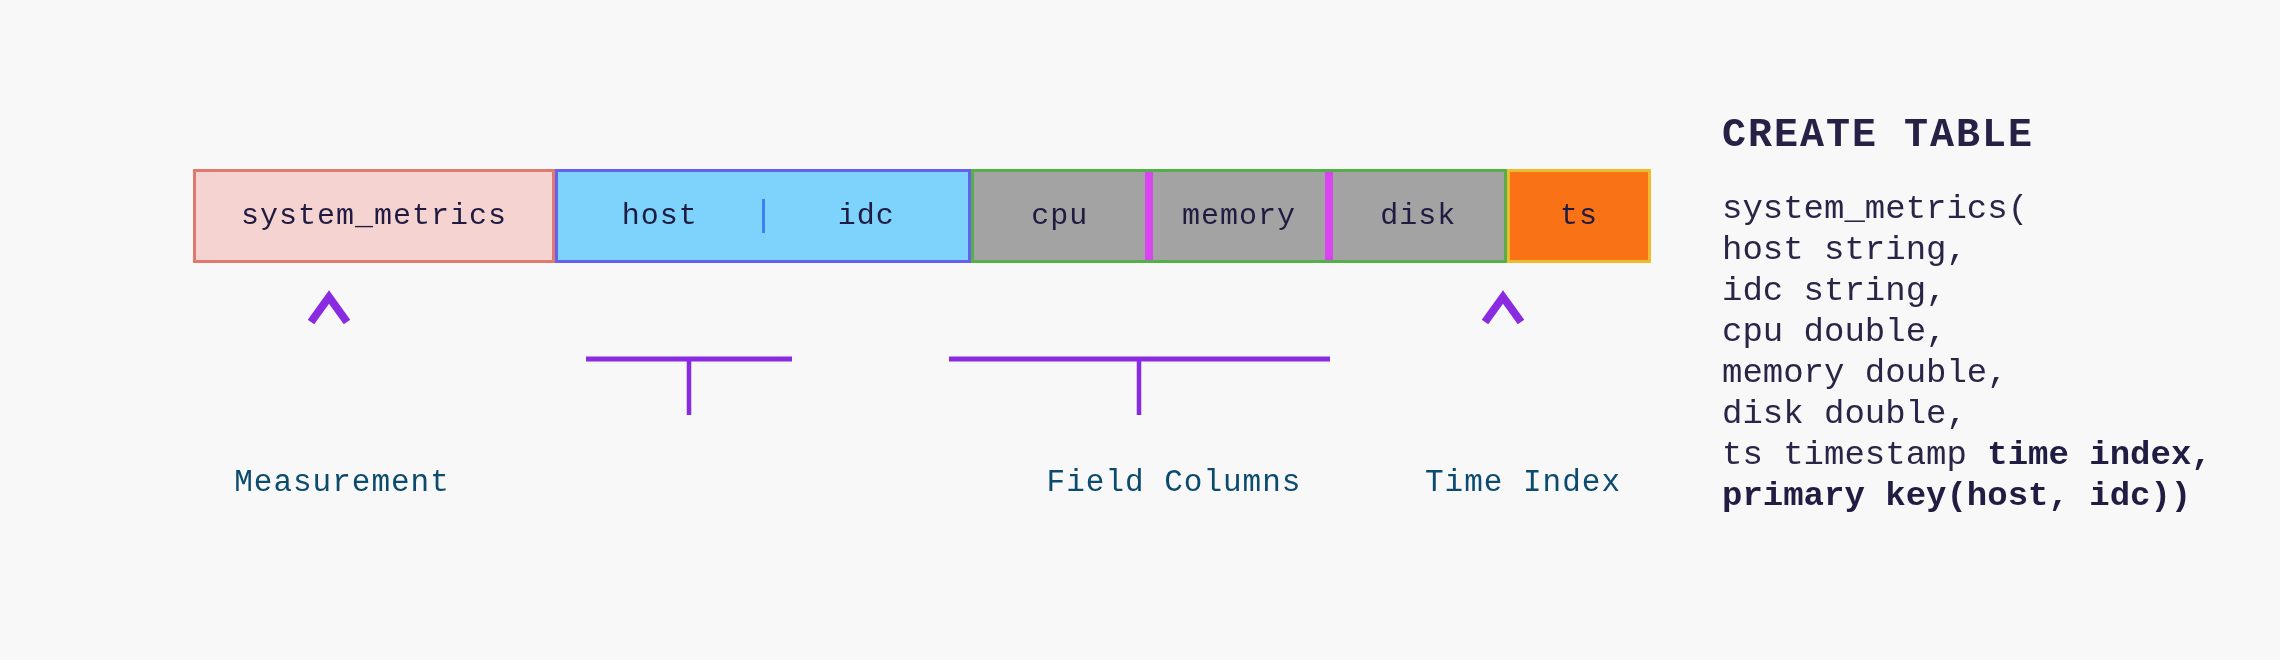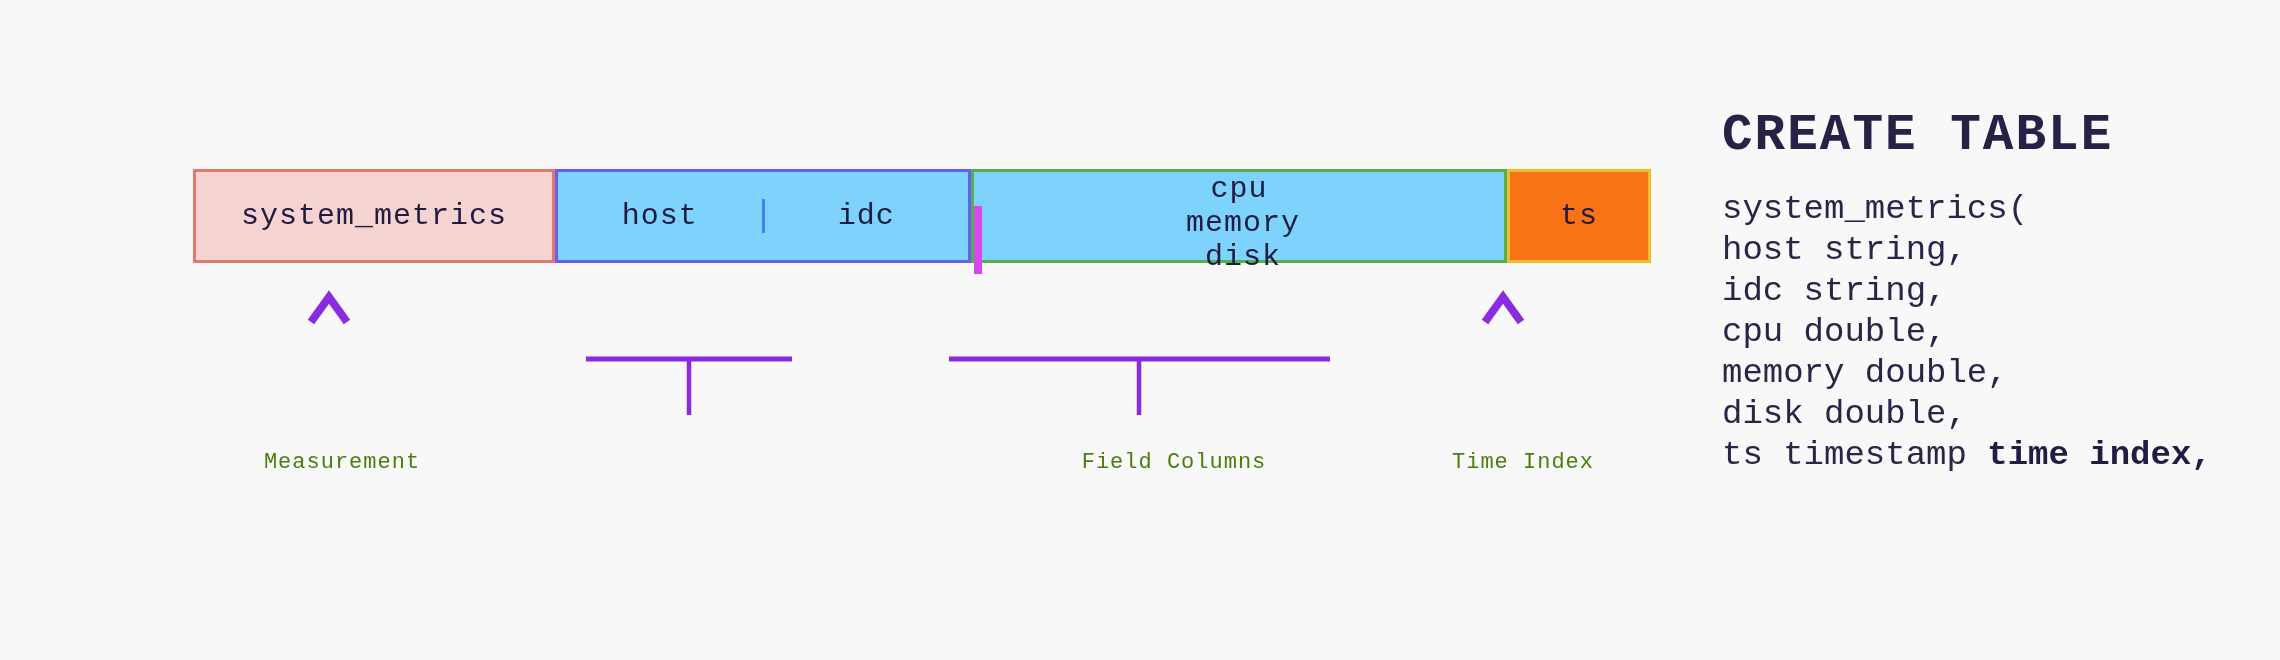--- a/index.html
+++ b/index.html
@@ -11,45 +11,45 @@
     color:#211c42;
     position:relative;
   }
   .stage{position:absolute;left:0;top:0;width:2280px;height:660px;}
 
   
   .row{position:absolute;top:169px;left:157px;height:94px;display:flex;padding-left:36px;}
   .group{display:flex;box-sizing:border-box;border-style:solid;border-width:3px;height:94px;}
   .g-measurement{width:362px;background:#f5d3d0;border-color:#e07a6e;}
   .g-tag{width:416px;background:#7dd3fc;border-color:#6462ec;align-items:center;}
-  .g-field{width:536px;background:#7dd3fc;border-color:#55b04c;flex-direction:column;}
+  .g-field{width:536px;background:#a3a3a3;border-color:#55b04c;}
   .g-time{width:144px;background:#f97316;border-color:#eebb2d;text-align:right;}
   .cell{flex:1;display:flex;align-items:center;justify-content:center;
         font-size:30px;letter-spacing:1px;color:#201b40;box-sizing:border-box;}
   .g-tag .cell + .cell{border-left:3px solid #3b82f6;}
   .g-field .cell + .cell{border-left:8px solid #d946ef;}
 
   
   .anno{position:absolute;}
   .a-measure{left:304px;top:289px;}
   .a-time{left:1478px;top:289px;}
   .a-tag{left:579px;top:293px;}
   .a-field{left:942px;top:293px;}
 
   
-  .lbl{position:absolute;top:450px;transform:translateX(-50%);
-       font-size:22px;letter-spacing:1px;color:#4d7c0f;white-space:nowrap;}
+  .lbl{position:absolute;top:465px;transform:translateX(-50%);
+       font-size:31px;letter-spacing:1px;color:#0c4a6e;white-space:nowrap;}
   .lbl-measurement{left:342px;}
   .lbl-tag{left:716px;}
   .lbl-field{left:1174px;}
   .lbl-time{left:1523px;}
 
   
   .sql{position:absolute;left:1722px;top:112px;}
-  .sql-title{font-size:51px;font-weight:bold;letter-spacing:2px;line-height:48px;color:#262145;}
+  .sql-title{font-size:40px;font-weight:bold;letter-spacing:2px;line-height:48px;color:#262145;}
   .sql-code{margin-top:29px;font-size:34px;line-height:41px;color:#2a2547;white-space:nowrap;}
   .sql-code .b{font-weight:bold;color:#211c42;}
 </style>
 </head>
 <body>
 
 <div class="stage">
 
   <div class="row">
     <div class="group g-measurement">
@@ -124,16 +124,17 @@
   <div class="sql">
     <div class="sql-title">CREATE TABLE</div>
     <div class="sql-code">
       <div><span>system_metrics(</span></div>
       <div><span>host string,</span></div>
       <div><span>idc string,</span></div>
       <div><span>cpu double,</span></div>
       <div><span>memory double,</span></div>
       <div><span>disk double,</span></div>
       <div><span>ts timestamp </span><span class="b">time index,</span></div>
+      <div><span class="b">primary key(host, idc))</span></div>
     </div>
   </div>
 
 </div>
 
 </body></html>

